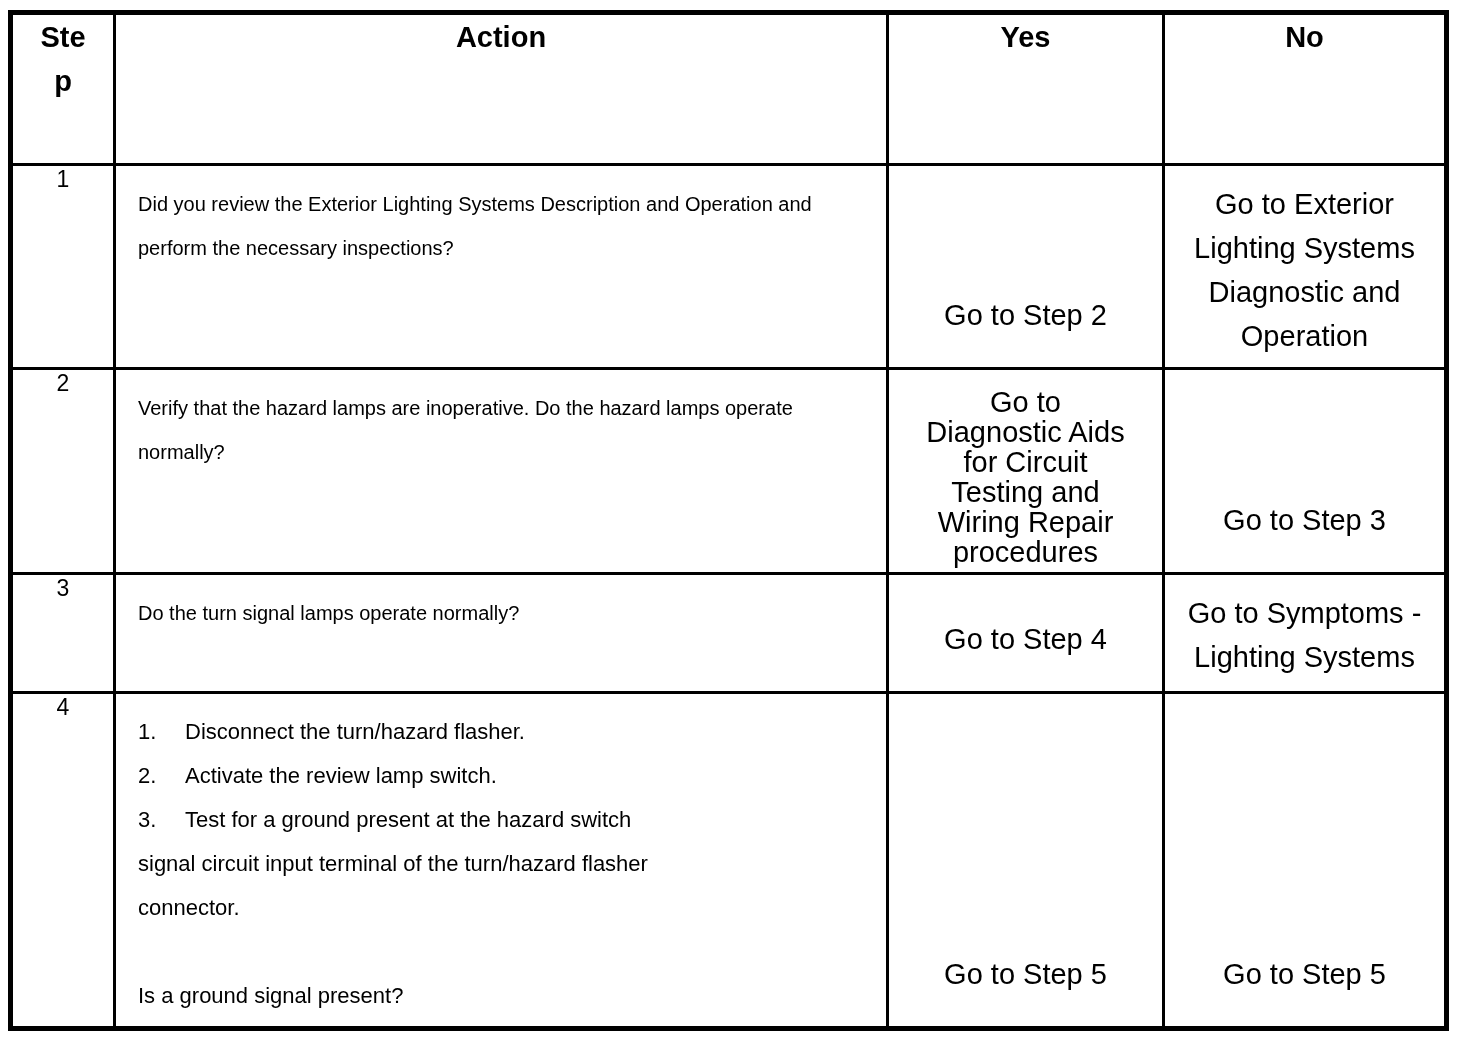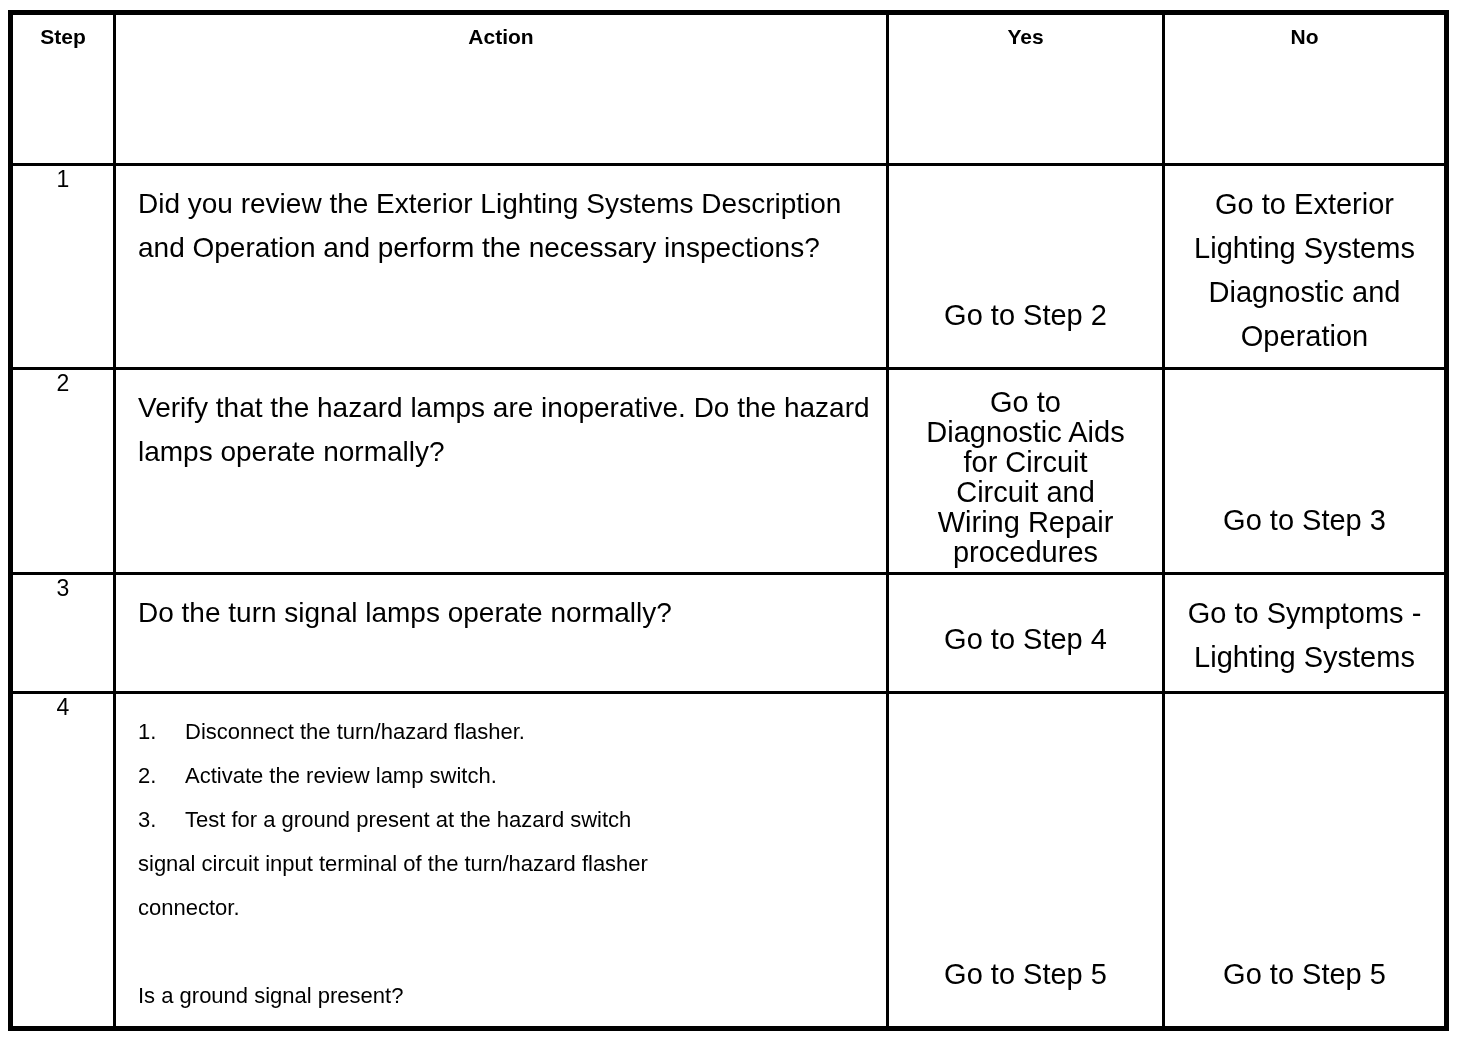--- a/index.html
+++ b/index.html
@@ -68,21 +68,21 @@
   col.c-no { width: 283px; }
 
   
   .hdr {
     height: 148px;
     vertical-align: bottom;
     text-align: center;
   }
   .hdr .htxt {
     display: block;
-    font-size: 21px;
+    font-size: 29px;
     font-weight: bold;
     line-height: 44px;
     padding-bottom: 19px;
   }
   .hdr-step .htxt {
     padding-bottom: 19px;
     white-space: normal;
     width: 46px;
     margin: 0 auto;
     word-break: break-all;
@@ -96,21 +96,21 @@
     font-size: 23px;
     line-height: 26px;
   }
 
   
   .action {
     vertical-align: top;
     text-align: left;
   }
   .action .body {
-    font-size: 28px;
+    font-size: 20px;
     line-height: 44px;
     padding: 16px 14px 0 22px;
   }
 
   .listblock {
     padding: 16px 14px 0 22px;
     font-size: 22px;
     line-height: 44px;
   }
   .li {
@@ -241,21 +241,21 @@
         <div class="body">
           <span class="ml">Verify that the hazard lamps are inoperative. Do the</span>
           <span class="ml">hazard lamps operate normally?</span>
         </div>
       </td>
       <td class="yn tight">
         <div class="inner">
           <span class="ml">Go to</span>
           <span class="ml">Diagnostic Aids</span>
           <span class="ml">for Circuit</span>
-          <span class="ml">Circuit and</span>
+          <span class="ml">Testing and</span>
           <span class="ml">Wiring Repair</span>
           <span class="ml">procedures</span>
         </div>
       </td>
       <td class="yn bottom">
         <div class="inner">
           <span class="ml">Go to Step 3</span>
         </div>
       </td>
     </tr>

